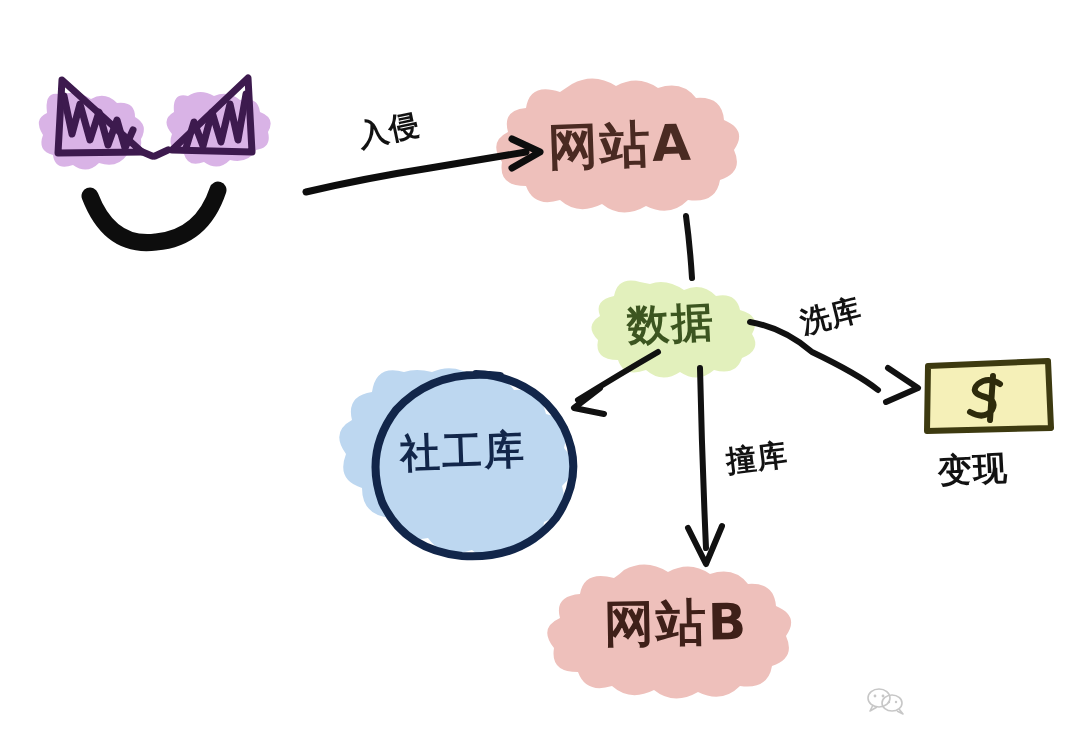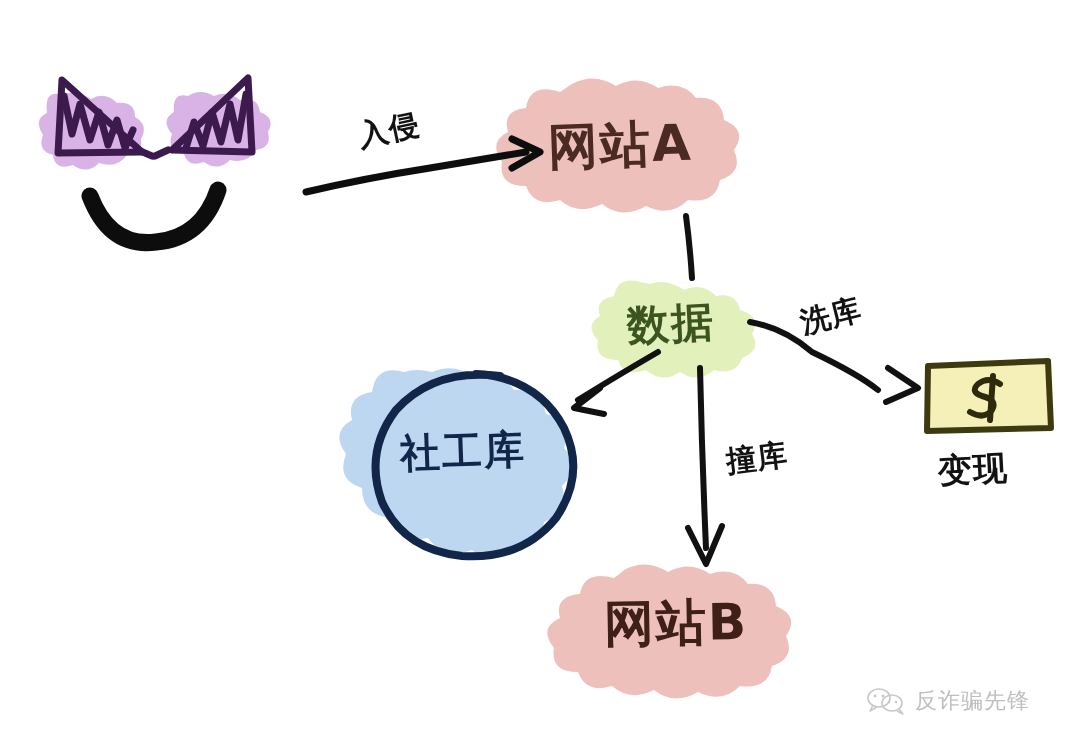--- a/index.html
+++ b/index.html
@@ -214,16 +214,15 @@
     <svg width="40" height="30" viewBox="0 0 40 30">
       <ellipse cx="13" cy="12" rx="11" ry="9" fill="none" stroke="#9a9a9a" stroke-width="1.6"></ellipse>
       <path d="M7,19 L4,25 L11,21" fill="none" stroke="#9a9a9a" stroke-width="1.6" stroke-linejoin="round"></path>
       <circle cx="9" cy="10" r="1.4" fill="#9a9a9a"></circle>
       <circle cx="17" cy="10" r="1.4" fill="#9a9a9a"></circle>
       <ellipse cx="26" cy="17" rx="10" ry="8" fill="none" stroke="#9a9a9a" stroke-width="1.6"></ellipse>
       <path d="M33,23 L37,28 L31,25" fill="none" stroke="#9a9a9a" stroke-width="1.6" stroke-linejoin="round"></path>
       <circle cx="23" cy="16" r="1.2" fill="#9a9a9a"></circle>
       <circle cx="30" cy="16" r="1.2" fill="#9a9a9a"></circle>
     </svg>
-    <span class="wm-text">反诈骗先锋</span>
   </div>
 
 </div>
 
 </body></html>

